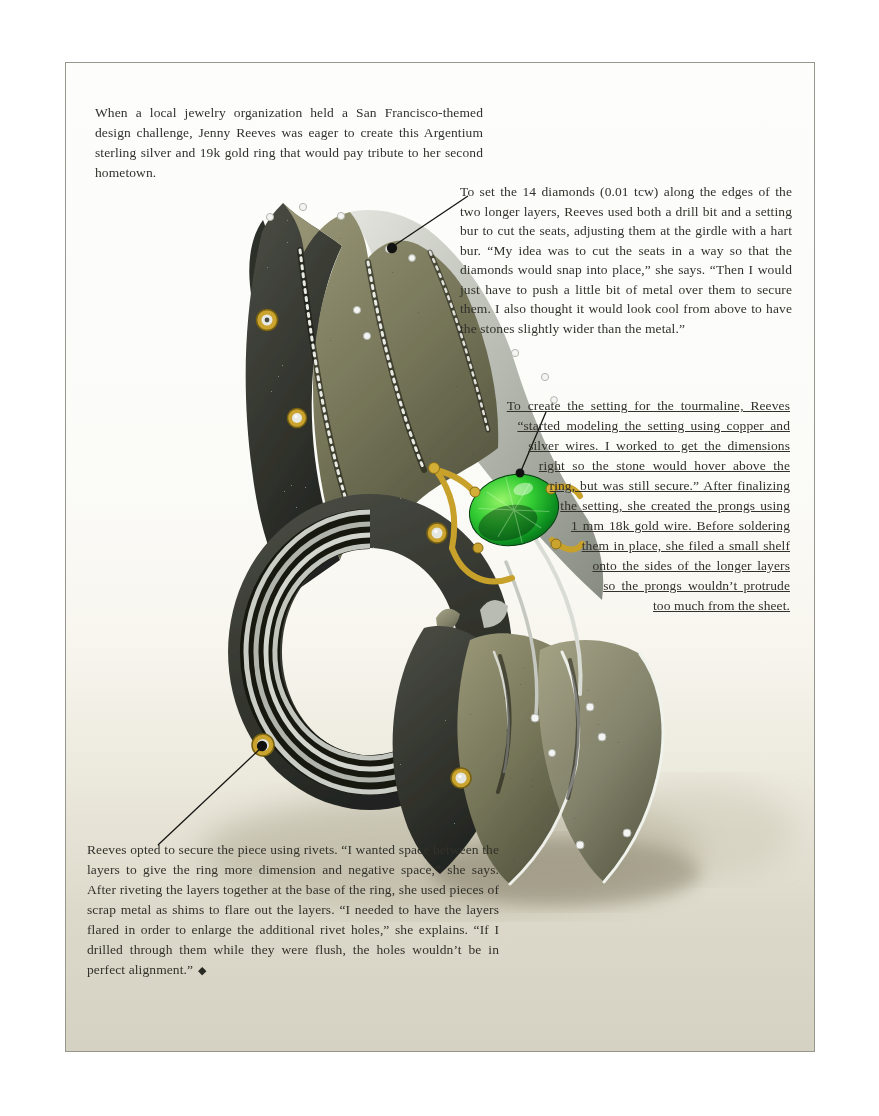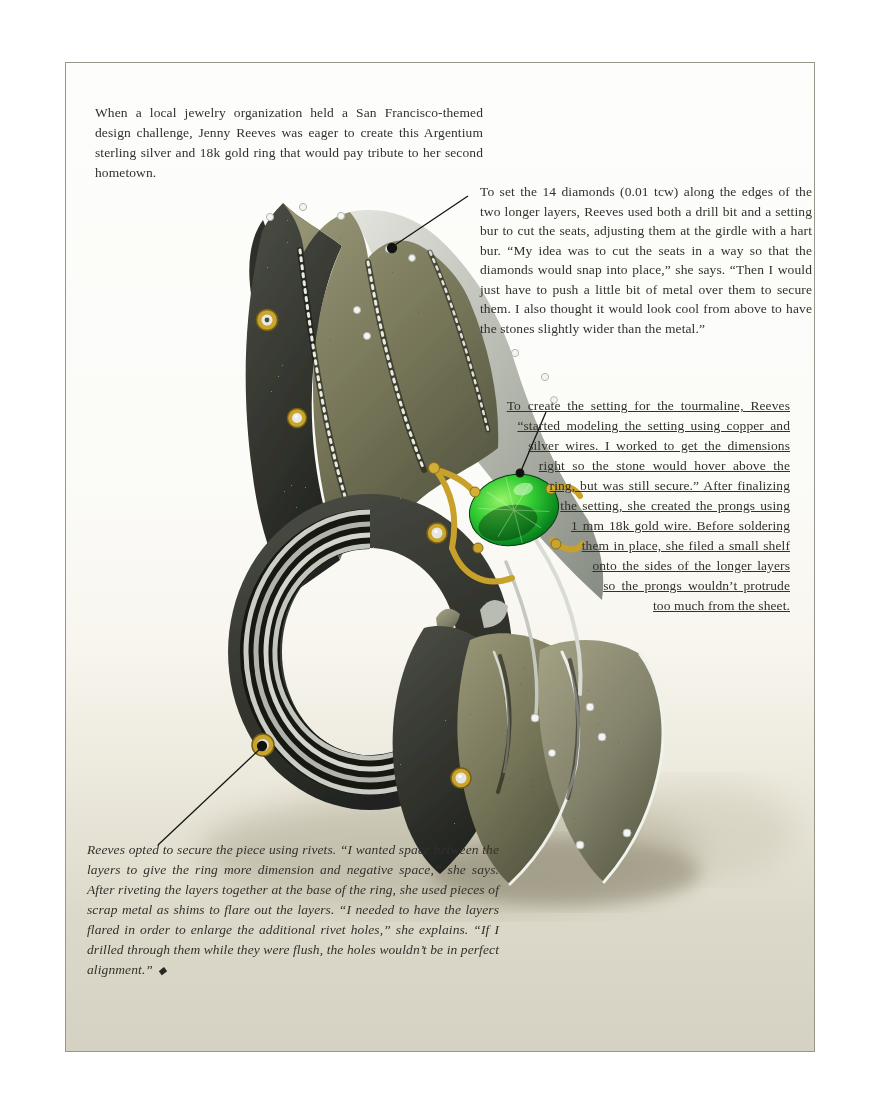--- a/index.html
+++ b/index.html
@@ -5,24 +5,24 @@
   html,body{margin:0;padding:0;background:#ffffff;}
   .page{position:relative;width:879px;height:1116px;background:#ffffff;overflow:hidden;
         font-family:"Liberation Serif", serif;}
   .photo{position:absolute;left:65px;top:62px;width:748px;height:988px;
          border:1px solid #97968c;
          background:linear-gradient(180deg,#fdfdfb 0%,#fbfbf8 42%,#f8f6ef 58%,#ece9dd 72%,#ddd9ca 86%,#d5d2c3 100%);}
   .art{position:absolute;left:0;top:0;width:879px;height:1116px;}
   .para{position:absolute;font-size:13.5px;line-height:20px;color:#32312b;
         text-align:justify;text-align-last:left;letter-spacing:.1px;}
   .intro{left:95px;top:103px;width:388px;}
-  .diamonds{left:480px;top:182px;width:332px;line-height:19.5px;}
+  .diamonds{left:460px;top:182px;width:332px;line-height:19.5px;}
   .tourmaline{right:89px;top:396px;width:294px;text-align:justify;text-align-last:right;text-decoration:underline;}
   .ramp{float:left;width:150px;height:280px;shape-outside:polygon(0 0,100% 100%,0 100%);}
-  .rivets{left:87px;top:840px;width:412px;font-style:italic;}
+  .rivets{left:87px;top:840px;width:412px;}
   .endmark{font-size:11px;padding-left:5px;color:#2a2a24;}
 </style>
 </head>
 <body>
 
 <div class="page">
   <div class="photo"></div>
 
   <svg class="art" viewBox="0 0 879 1116">
     <defs>
@@ -226,21 +226,21 @@
       <line x1="468" y1="196" x2="392" y2="247"></line>
       <line x1="546" y1="412" x2="521" y2="471"></line>
       <line x1="158" y1="845" x2="262" y2="747"></line>
       <circle cx="392" cy="248" r="4.5" fill="#111"></circle>
       <circle cx="520" cy="473" r="3.8" fill="#111"></circle>
       <circle cx="262" cy="746" r="4.5" fill="#111"></circle>
     </g>
   </svg>
 
   <div class="para intro">
-    <span>When a local jewelry organization held a San Francisco-themed design challenge, Jenny Reeves was eager to create this Argentium sterling silver and 18k gold ring that would pay tribute to her second hometown.</span>
+    <span>When a local jewelry organization held a San Francisco-themed design challenge, Jenny Reeves was eager to create this Argentium sterling silver and 19k gold ring that would pay tribute to her second hometown.</span>
   </div>
 
   <div class="para diamonds">
     <span>To set the 14 diamonds (0.01 tcw) along the edges of the two longer layers, Reeves used both a drill bit and a setting bur to cut the seats, adjusting them at the girdle with a hart bur. “My idea was to cut the seats in a way so that the diamonds would snap into place,” she says. “Then I would just have to push a little bit of metal over them to secure them. I also thought it would look cool from above to have the stones slightly wider than the metal.”</span>
   </div>
 
   <div class="para tourmaline">
     <div class="ramp"></div>
     <span>To create the setting for the tourmaline, Reeves “started modeling the setting using copper and silver wires. I worked to get the dimensions right so the stone would hover above the ring, but was still secure.” After finalizing the setting, she created the prongs using 1 mm 18k gold wire. Before soldering them in place, she filed a small shelf onto the sides of the longer layers so the prongs wouldn’t protrude too much from the sheet.</span>
   </div>

